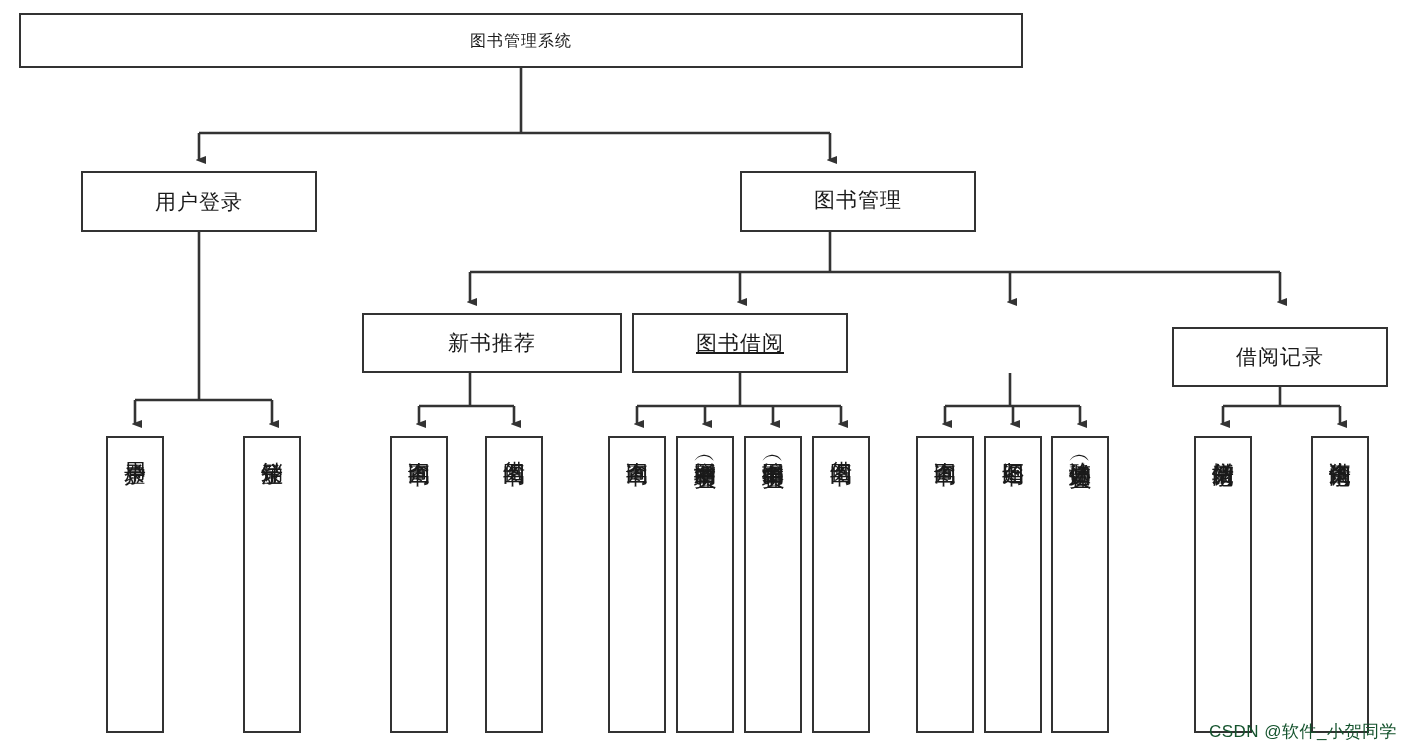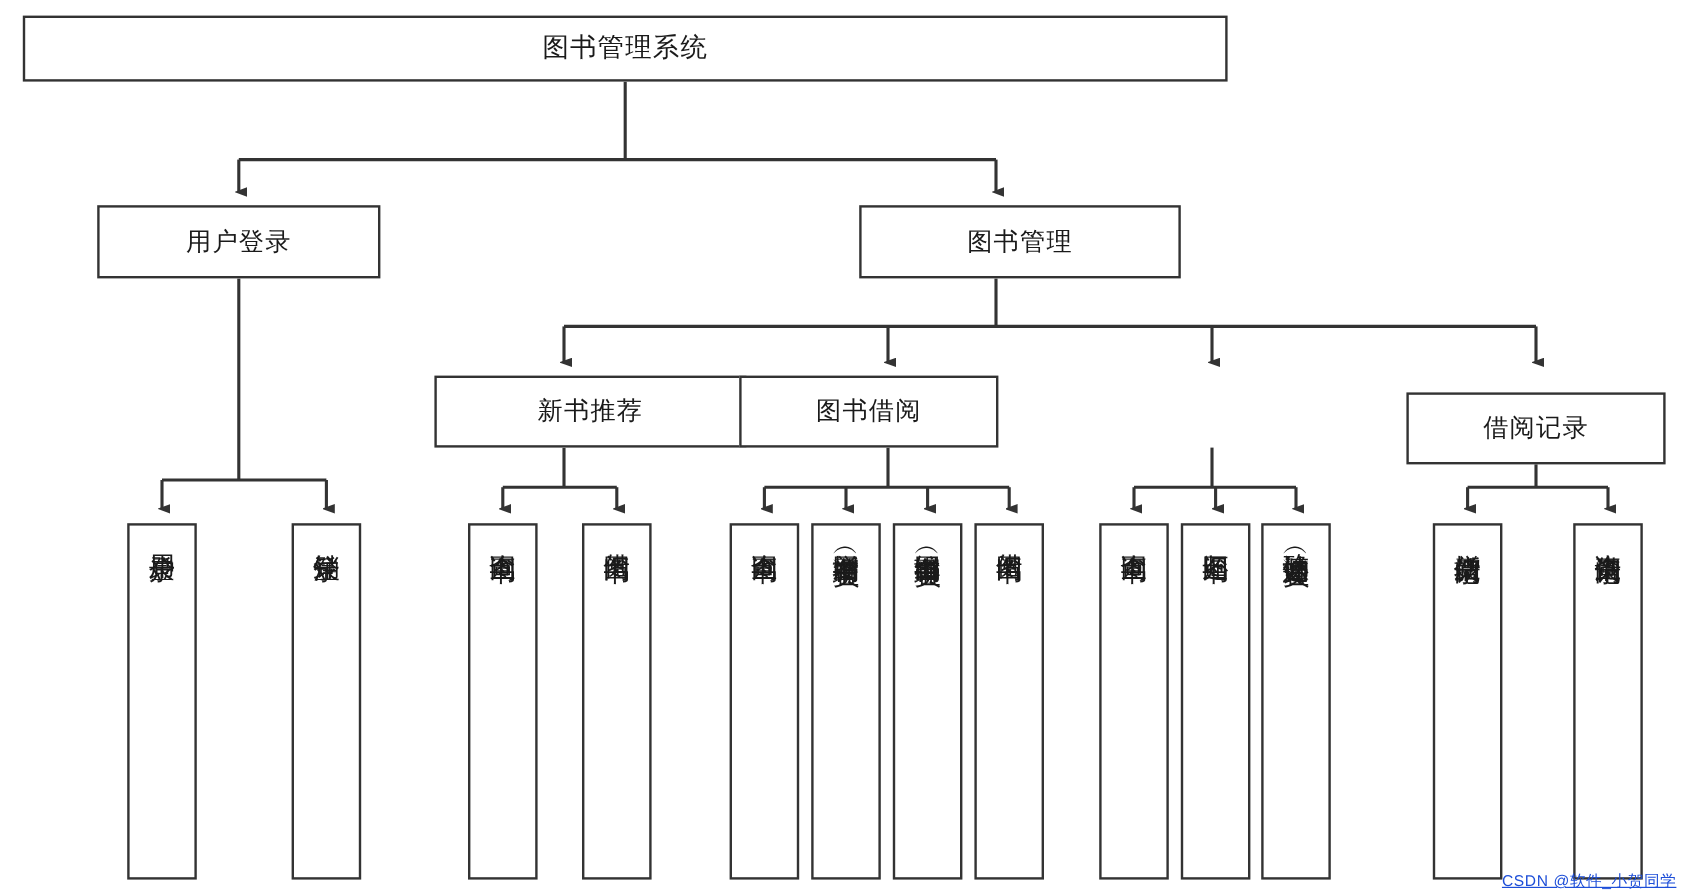--- a/index.html
+++ b/index.html
@@ -48,31 +48,30 @@
     justify-content: center;
     padding-top: 6px;
   }
   .node.vert .vtext {
     writing-mode: vertical-rl;
     text-orientation: upright;
     white-space: nowrap;
     display: block;
   }
   .node.root {
-    font-size: 22px;
+    font-size: 16px;
   }
   .watermark {
     position: absolute;
     right: 8px;
     bottom: 4px;
-    font-size: 13px;
-    color: #1d4ed8;
+    font-size: 17px;
+    color: #14532d;
     white-space: nowrap;
     letter-spacing: 0.5px;
-    text-decoration: underline;
   }
 </style>
 </head>
 <body>
 
 <div id="canvas">
 
   <svg class="wires" viewBox="0 0 1405 747">
     <defs>
       <marker id="arrow" markerWidth="10" markerHeight="10" refX="4" refY="7" orient="auto" markerUnits="userSpaceOnUse">
@@ -123,28 +122,28 @@
     </g>
   </svg>
 
   <div class="node horiz root" style="left:19px; top:13px; width:1004px; height:55px;">
     <span>图书管理系统</span>
   </div>
 
   <div class="node horiz" style="left:81px; top:171px; width:236px; height:61px;">
     <span>用户登录</span>
   </div>
-  <div class="node horiz" style="left:716px; top:171px; width:268px; height:61px;">
+  <div class="node horiz" style="left:740px; top:171px; width:236px; height:61px;font-family:Liberation Mono, monospace;">
     <span>图书管理</span>
   </div>
 
   <div class="node horiz" style="left:362px; top:313px; width:260px; height:60px;">
     <span>新书推荐</span>
   </div>
-  <div class="node horiz" style="left:616px; top:313px; width:216px; height:60px;">
+  <div class="node horiz" style="left:632px; top:313px; width:216px; height:60px;text-decoration:underline;">
     <span>图书借阅</span>
   </div>
   <div class="node horiz" style="left:1172px; top:327px; width:216px; height:60px;">
     <span>借阅记录</span>
   </div>
 
   <div class="node vert" style="left:106px; top:436px; width:58px; height:297px;">
     <span class="vtext">用户登录</span>
   </div>
   <div class="node vert" style="left:243px; top:436px; width:58px; height:297px;">

